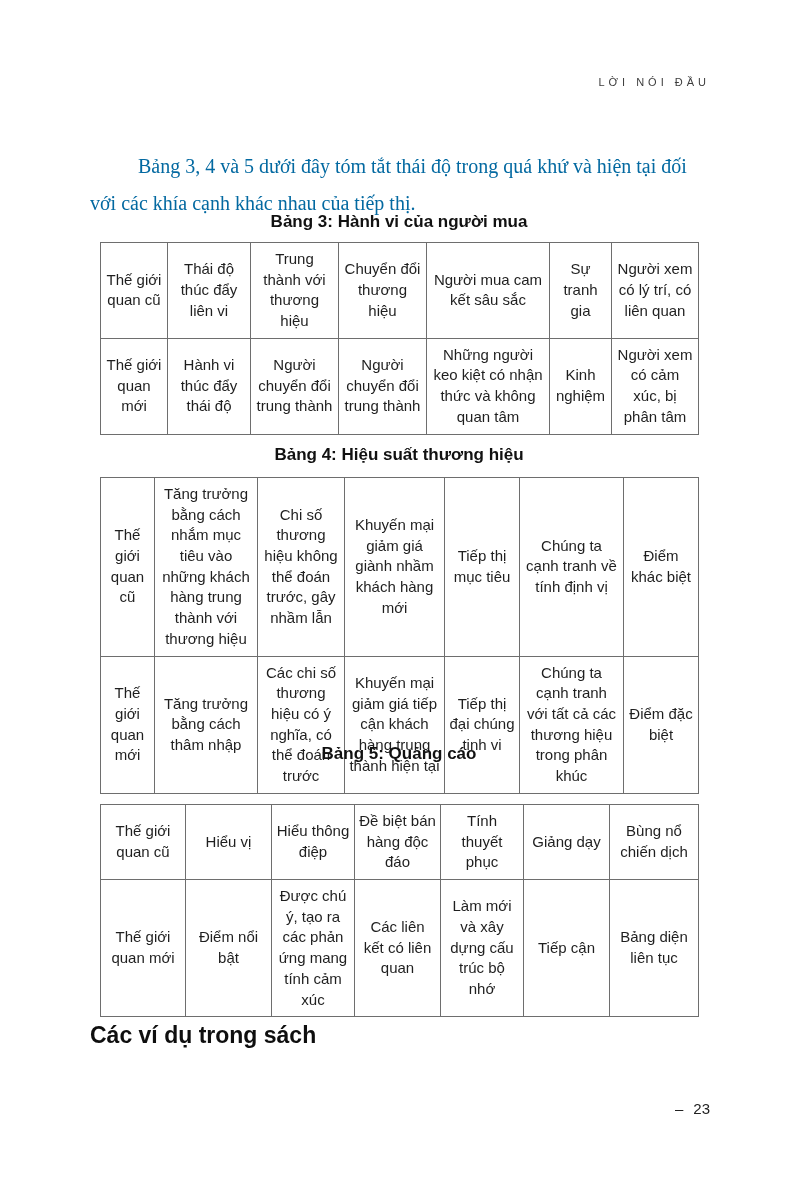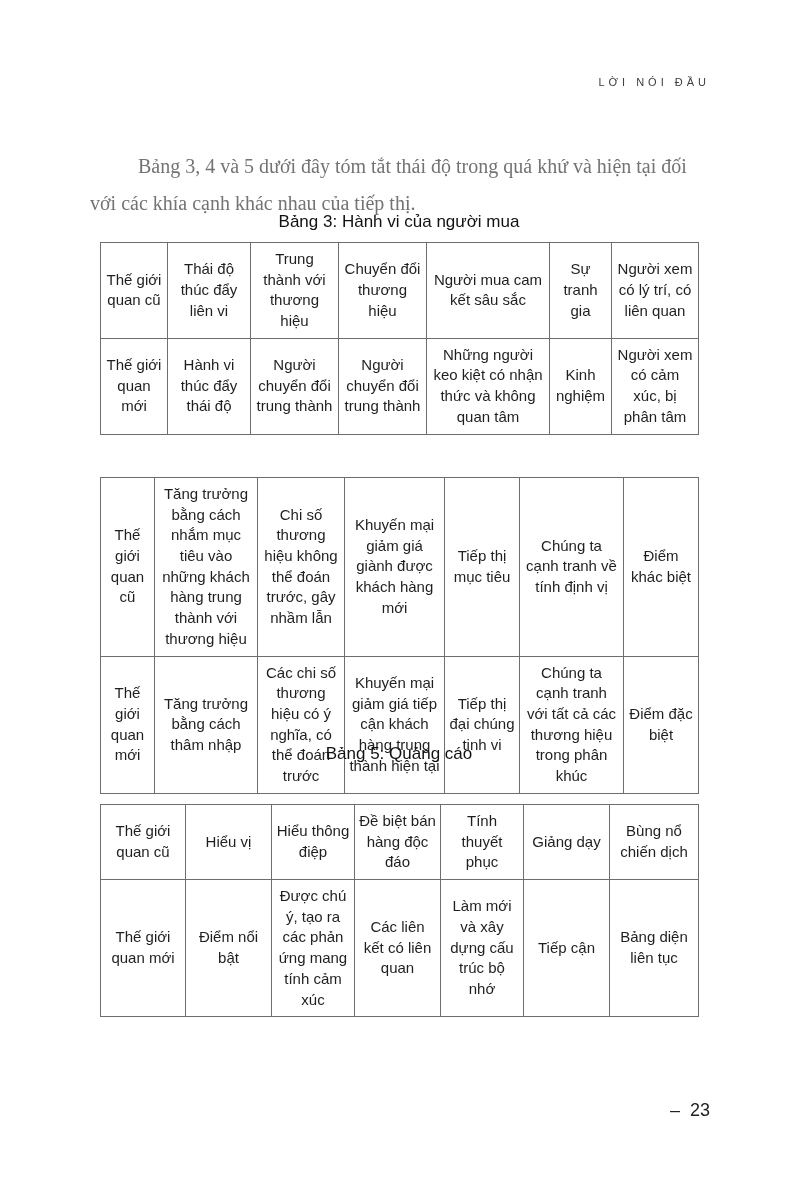--- a/index.html
+++ b/index.html
@@ -22,28 +22,28 @@
   }
   .intro {
     position: absolute;
     top: 128px;
     left: 90px;
     width: 624px;
     font-family: "Liberation Serif", serif;
     font-size: 20px;
     line-height: 37px;
     text-indent: 48px;
-    color: #737373;
+    color: #0369a1;
   }
   .tbl-title {
     position: absolute;
     left: 100px;
     width: 598px;
     text-align: center;
-    font-weight: normal;
+    font-weight: bold;
     font-size: 17px;
     color: #111;
   }
   .tbl {
     position: absolute;
     left: 100px;
     width: 598px;
     border-collapse: collapse;
     table-layout: fixed;
   }
@@ -77,21 +77,21 @@
     top: 1022px;
     left: 90px;
     font-size: 23px;
     font-weight: bold;
     color: #0e0e0e;
   }
   .footer-page {
     position: absolute;
     top: 1100px;
     right: 90px;
-    font-size: 18px;
+    font-size: 15px;
     color: #222;
   }
   .footer-page .dash { margin-right: 10px; }
 </style>
 </head>
 <body>
 
 <div class="page">
 
   <div class="running-title">LỜI NÓI ĐẦU</div>
@@ -124,36 +124,37 @@
       <td>Hành vi thúc đẩy thái độ</td>
       <td>Người chuyển đổi trung thành</td>
       <td>Người chuyển đổi trung thành</td>
       <td>Những người keo kiệt có nhận thức và không quan tâm</td>
       <td>Kinh nghiệm</td>
       <td>Người xem có cảm xúc, bị phân tâm</td>
     </tr>
   </tbody>
     </table>
 
+  <div class="tbl-title" id="t2-title">Bảng 4: Hiệu suất thương hiệu</div>
   <table class="tbl" id="t2">
     <colgroup>
       <col style="width:54px">
         <col style="width:103px">
         <col style="width:87px">
         <col style="width:100px">
         <col style="width:75px">
         <col style="width:104px">
         <col style="width:75px">
     </colgroup>
     <tbody>
         <tr>
       <td>Thế giới quan cũ</td>
       <td>Tăng trưởng bằng cách nhắm mục tiêu vào những khách hàng trung thành với thương hiệu</td>
       <td>Chi số thương hiệu không thể đoán trước, gây nhầm lẫn</td>
-      <td>Khuyến mại giảm giá giành được khách hàng mới</td>
+      <td>Khuyến mại giảm giá giành nhầm khách hàng mới</td>
       <td>Tiếp thị mục tiêu</td>
       <td>Chúng ta cạnh tranh về tính định vị</td>
       <td>Điểm khác biệt</td>
     </tr>
     <tr>
       <td>Thế giới quan mới</td>
       <td>Tăng trưởng bằng cách thâm nhập</td>
       <td>Các chi số thương hiệu có ý nghĩa, có thể đoán trước</td>
       <td>Khuyến mại giảm giá tiếp cận khách hàng trung thành hiện tại</td>
       <td>Tiếp thị đại chúng tinh vi</td>
@@ -189,18 +190,19 @@
       <td>Điểm nổi bật</td>
       <td>Được chú ý, tạo ra các phản ứng mang tính cảm xúc</td>
       <td>Các liên kết có liên quan</td>
       <td>Làm mới và xây dựng cấu trúc bộ nhớ</td>
       <td>Tiếp cận</td>
       <td>Bảng diện liên tục</td>
     </tr>
   </tbody>
     </table>
 
+  <div class="section-heading">Các ví dụ trong sách</div>
 
   <div class="footer-page">
     <span class="dash">–</span><span>23</span>
   </div>
 
 </div>
 
 </body></html>

